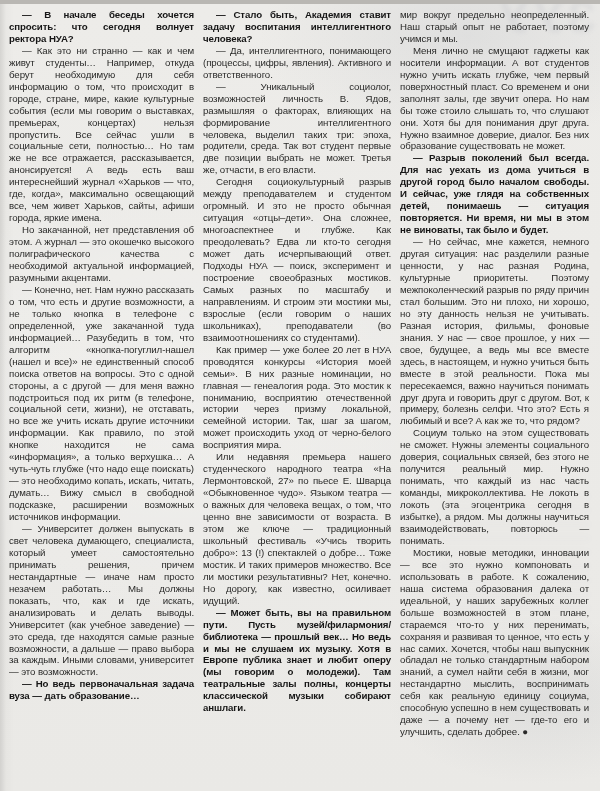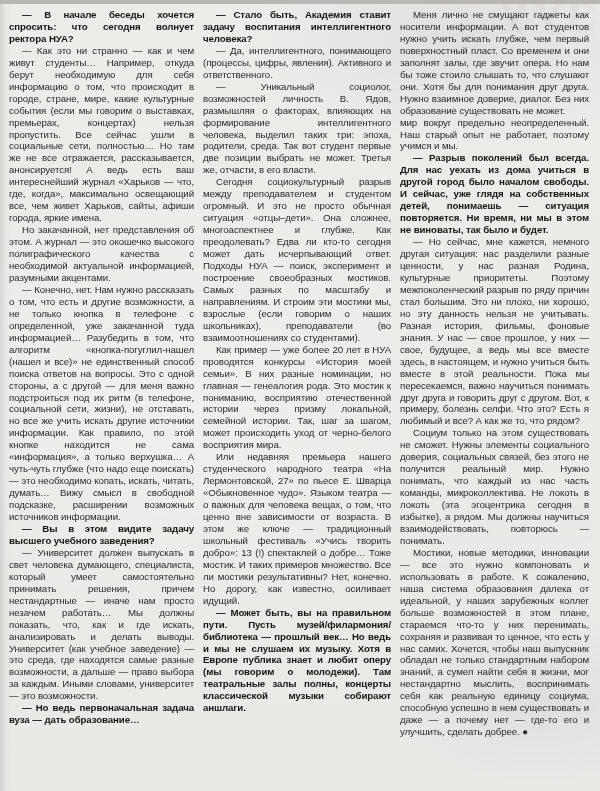--- a/index.html
+++ b/index.html
@@ -73,34 +73,33 @@
 <body>
 
 <div class="page">
   <div class="bleed bleed-top-right">ЗУУ</div>
   <div class="bleed bleed-bottom-right"></div>
   <div class="col col-1">
       <p class="para q" lang="ru">— В начале беседы хочется спросить: что сегодня волнует ректора НУА?</p>
       <p class="para a" lang="ru">— Как это ни странно — как и чем живут студенты… Например, откуда берут необходимую для себя информацию о том, что происходит в городе, стране, мире, какие культурные события (если мы говорим о выставках, премьерах, концертах) нельзя пропустить. Все сейчас ушли в социальные сети, полностью… Но там же не все отражается, рассказывается, анонсируется! А ведь есть ваш интереснейший журнал «Харьков — что, где, когда», максимально освещающий все, чем живет Харьков, сайты, афиши города, яркие имена.</p>
       <p class="para a" lang="ru">Но закачанной, нет представления об этом. А журнал — это окошечко высокого полиграфического качества с необходимой актуальной информацией, разумными акцентами.</p>
       <p class="para a" lang="ru">— Конечно, нет. Нам нужно рассказать о том, что есть и другие возможности, а не только кнопка в телефоне с определенной, уже закачанной туда информацией… Разубедить в том, что алгоритм «кнопка-погуглил-нашел (нашел и все)» не единственный способ поиска ответов на вопросы. Это с одной стороны, а с другой — для меня важно подстроиться под их ритм (в телефоне, социальной сети, жизни), не отставать, но все же учить искать другие источники информации. Как правило, по этой кнопке находится не сама «информация», а только верхушка… А чуть-чуть глубже (что надо еще поискать) — это необходимо копать, искать, читать, думать… Вижу смысл в свободной подсказке, расширении возможных источников информации.</p>
-      <p class="para q" lang="ru">— Вы в этом видите задачу высшего учебного заведения?</p>
       <p class="para a" lang="ru">— Университет должен выпускать в свет человека думающего, специалиста, который умеет самостоятельно принимать решения, причем нестандартные — иначе нам просто незачем работать… Мы должны показать, что, как и где искать, анализировать и делать выводы. Университет (как учебное заведение) — это среда, где находятся самые разные возможности, а дальше — право выбора за каждым. Иными словами, университет — это возможности.</p>
       <p class="para q" lang="ru">— Но ведь первоначальная задача вуза — дать образование…</p>
     </div>
   <div class="col col-2">
       <p class="para q" lang="ru">— Стало быть, Академия ставит задачу воспитания интеллигентного человека?</p>
       <p class="para a" lang="ru">— Да, интеллигентного, понимающего (процессы, цифры, явления). Активного и ответственного.</p>
       <p class="para a" lang="ru">— Уникальный социолог, возможностей личность В. Ядов, размышляя о факторах, влияющих на формирование интеллигентного человека, выделил таких три: эпоха, родители, среда. Так вот студент первые две позиции выбрать не может. Третья же, отчасти, в его власти.</p>
       <p class="para a" lang="ru">Сегодня социокультурный разрыв между преподавателем и студентом огромный. И это не просто обычная ситуация «отцы–дети». Она сложнее, многоаспектнее и глубже. Как преодолевать? Едва ли кто-то сегодня может дать исчерпывающий ответ. Подходы НУА — поиск, эксперимент и построение своеобразных мостиков. Самых разных по масштабу и направлениям. И строим эти мостики мы, взрослые (если говорим о наших школьниках), преподаватели (во взаимоотношениях со студентами).</p>
       <p class="para a" lang="ru">Как пример — уже более 20 лет в НУА проводятся конкурсы «История моей семьи». В них разные номинации, но главная — генеалогия рода. Это мостик к пониманию, восприятию отечественной истории через призму локальной, семейной истории. Так, шаг за шагом, может происходить уход от черно-белого восприятия мира.</p>
       <p class="para a" lang="ru">Или недавняя премьера нашего студенческого народного театра «На Лермонтовской, 27» по пьесе Е. Шварца «Обыкновенное чудо». Языком театра — о важных для человека вещах, о том, что ценно вне зависимости от возраста. В этом же ключе — традиционный школьный фестиваль «Учись творить добро»: 13 (!) спектаклей о добре… Тоже мостик. И таких примеров множество. Все ли мостики результативны? Нет, конечно. Но дорогу, как известно, осиливает идущий.</p>
       <p class="para q" lang="ru">— Может быть, вы на правильном пути. Пусть музей/филармония/библиотека — прошлый век… Но ведь и мы не слушаем их музыку. Хотя в Европе публика знает и любит оперу (мы говорим о молодежи). Там театральные залы полны, концерты классической музыки собирают аншлаги.</p>
     </div>
   <div class="col col-3">
+      <p class="para cont" lang="ru">мир вокруг предельно неопределенный. Наш старый опыт не работает, поэтому учимся и мы.</p>
       <p class="para a" lang="ru">Меня лично не смущают гаджеты как носители информации. А вот студентов нужно учить искать глубже, чем первый поверхностный пласт. Со временем и они заполнят залы, где звучит опера. Но нам бы тоже стоило слышать то, что слушают они. Хотя бы для понимания друг друга. Нужно взаимное доверие, диалог. Без них образование существовать не может.</p>
-      <p class="para cont" lang="ru">мир вокруг предельно неопределенный. Наш старый опыт не работает, поэтому учимся и мы.</p>
       <p class="para q" lang="ru">— Разрыв поколений был всегда. Для нас уехать из дома учиться в другой город было началом свободы. И сейчас, уже глядя на собственных детей, понимаешь — ситуация повторяется. Ни время, ни мы в этом не виноваты, так было и будет.</p>
       <p class="para a" lang="ru">— Но сейчас, мне кажется, немного другая ситуация: нас разделили разные ценности, у нас разная Родина, культурные приоритеты. Поэтому межпоколенческий разрыв по ряду причин стал большим. Это ни плохо, ни хорошо, но эту данность нельзя не учитывать. Разная история, фильмы, фоновые знания. У нас — свое прошлое, у них — свое, будущее, а ведь мы все вместе здесь, в настоящем, и нужно учиться быть вместе в этой реальности. Пока мы пересекаемся, важно научиться понимать друг друга и говорить друг с другом. Вот, к примеру, болезнь селфи. Что это? Есть я любимый и все? А как же то, что рядом?</p>
       <p class="para a" lang="ru">Социум только на этом существовать не сможет. Нужны элементы социального доверия, социальных связей, без этого не получится реальный мир. Нужно понимать, что каждый из нас часть команды, микроколлектива. Не локоть в локоть (эта эгоцентрика сегодня в избытке), а рядом. Мы должны научиться взаимодействовать, повторюсь — понимать.</p>
       <p class="para a" lang="ru">Мостики, новые методики, инновации — все это нужно компоновать и использовать в работе. К сожалению, наша система образования далека от идеальной, у наших зарубежных коллег больше возможностей в этом плане, стараемся что-то у них перенимать, сохраняя и развивая то ценное, что есть у нас самих. Хочется, чтобы наш выпускник обладал не только стандартным набором знаний, а сумел найти себя в жизни, мог нестандартно мыслить, воспринимать себя как реальную единицу социума, способную успешно в нем существовать и даже — а почему нет — где-то его и улучшить, сделать добрее. ●</p>
     </div>
 </div>
 
 </body></html>

